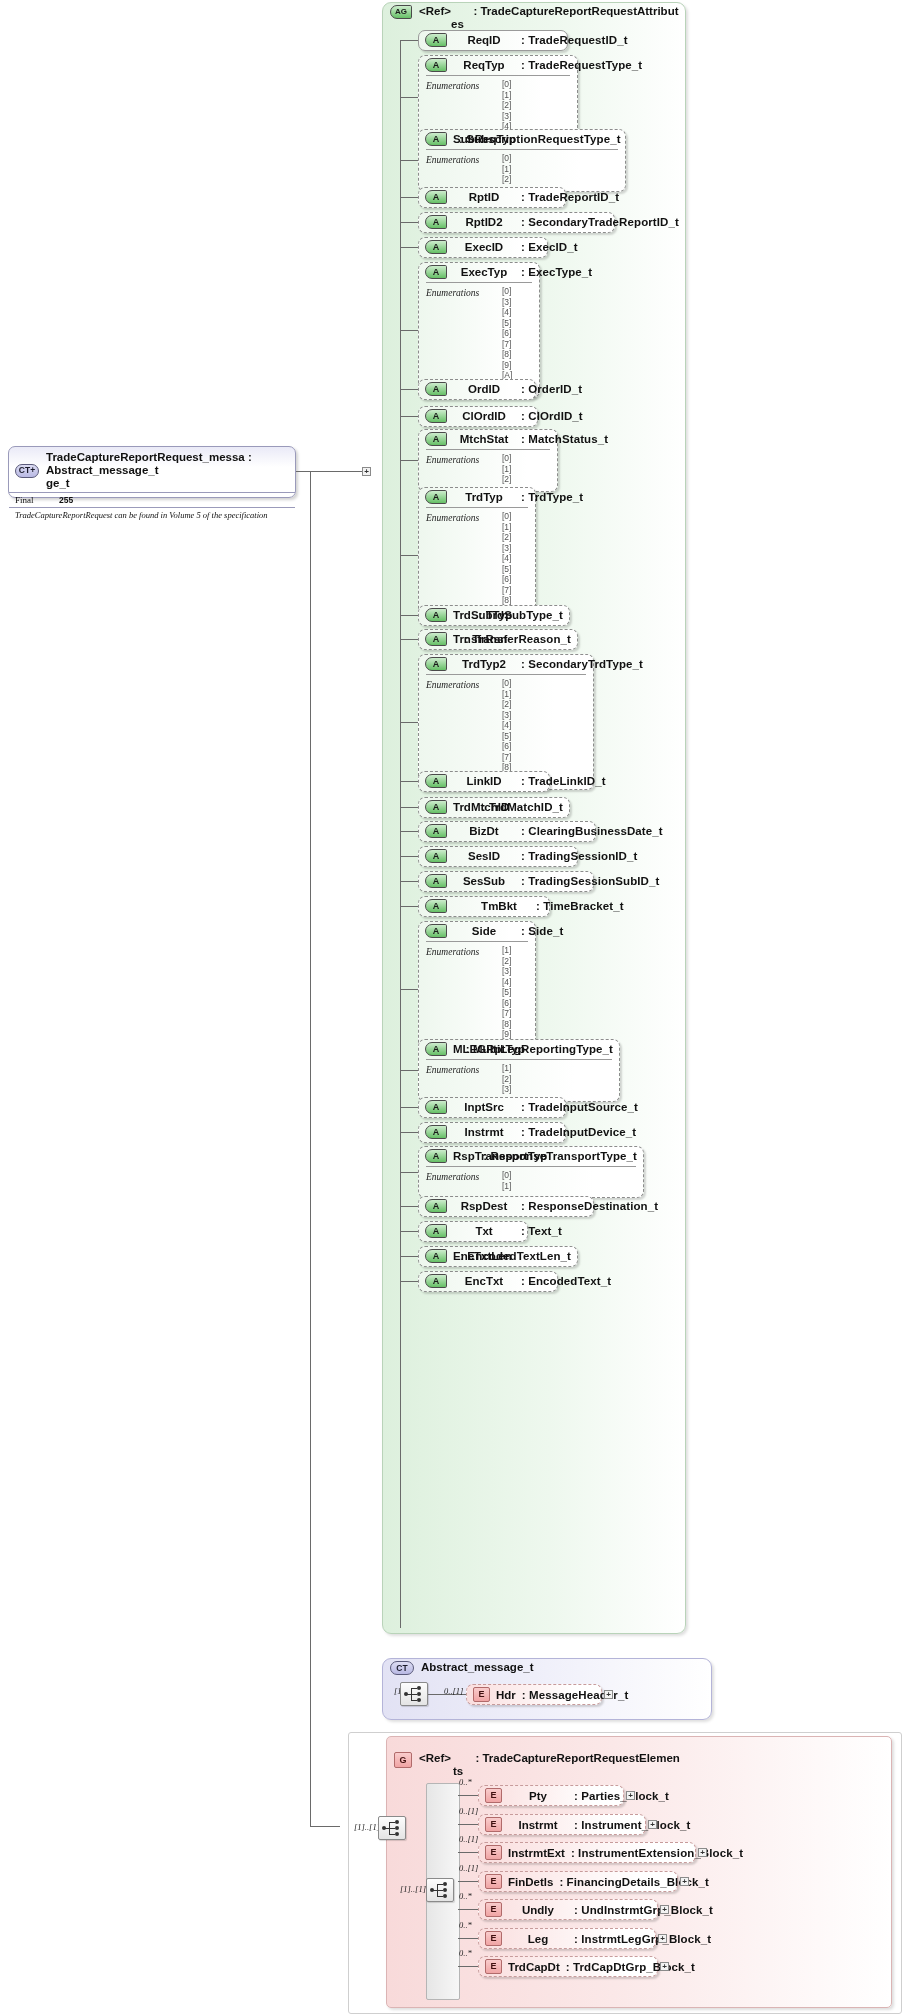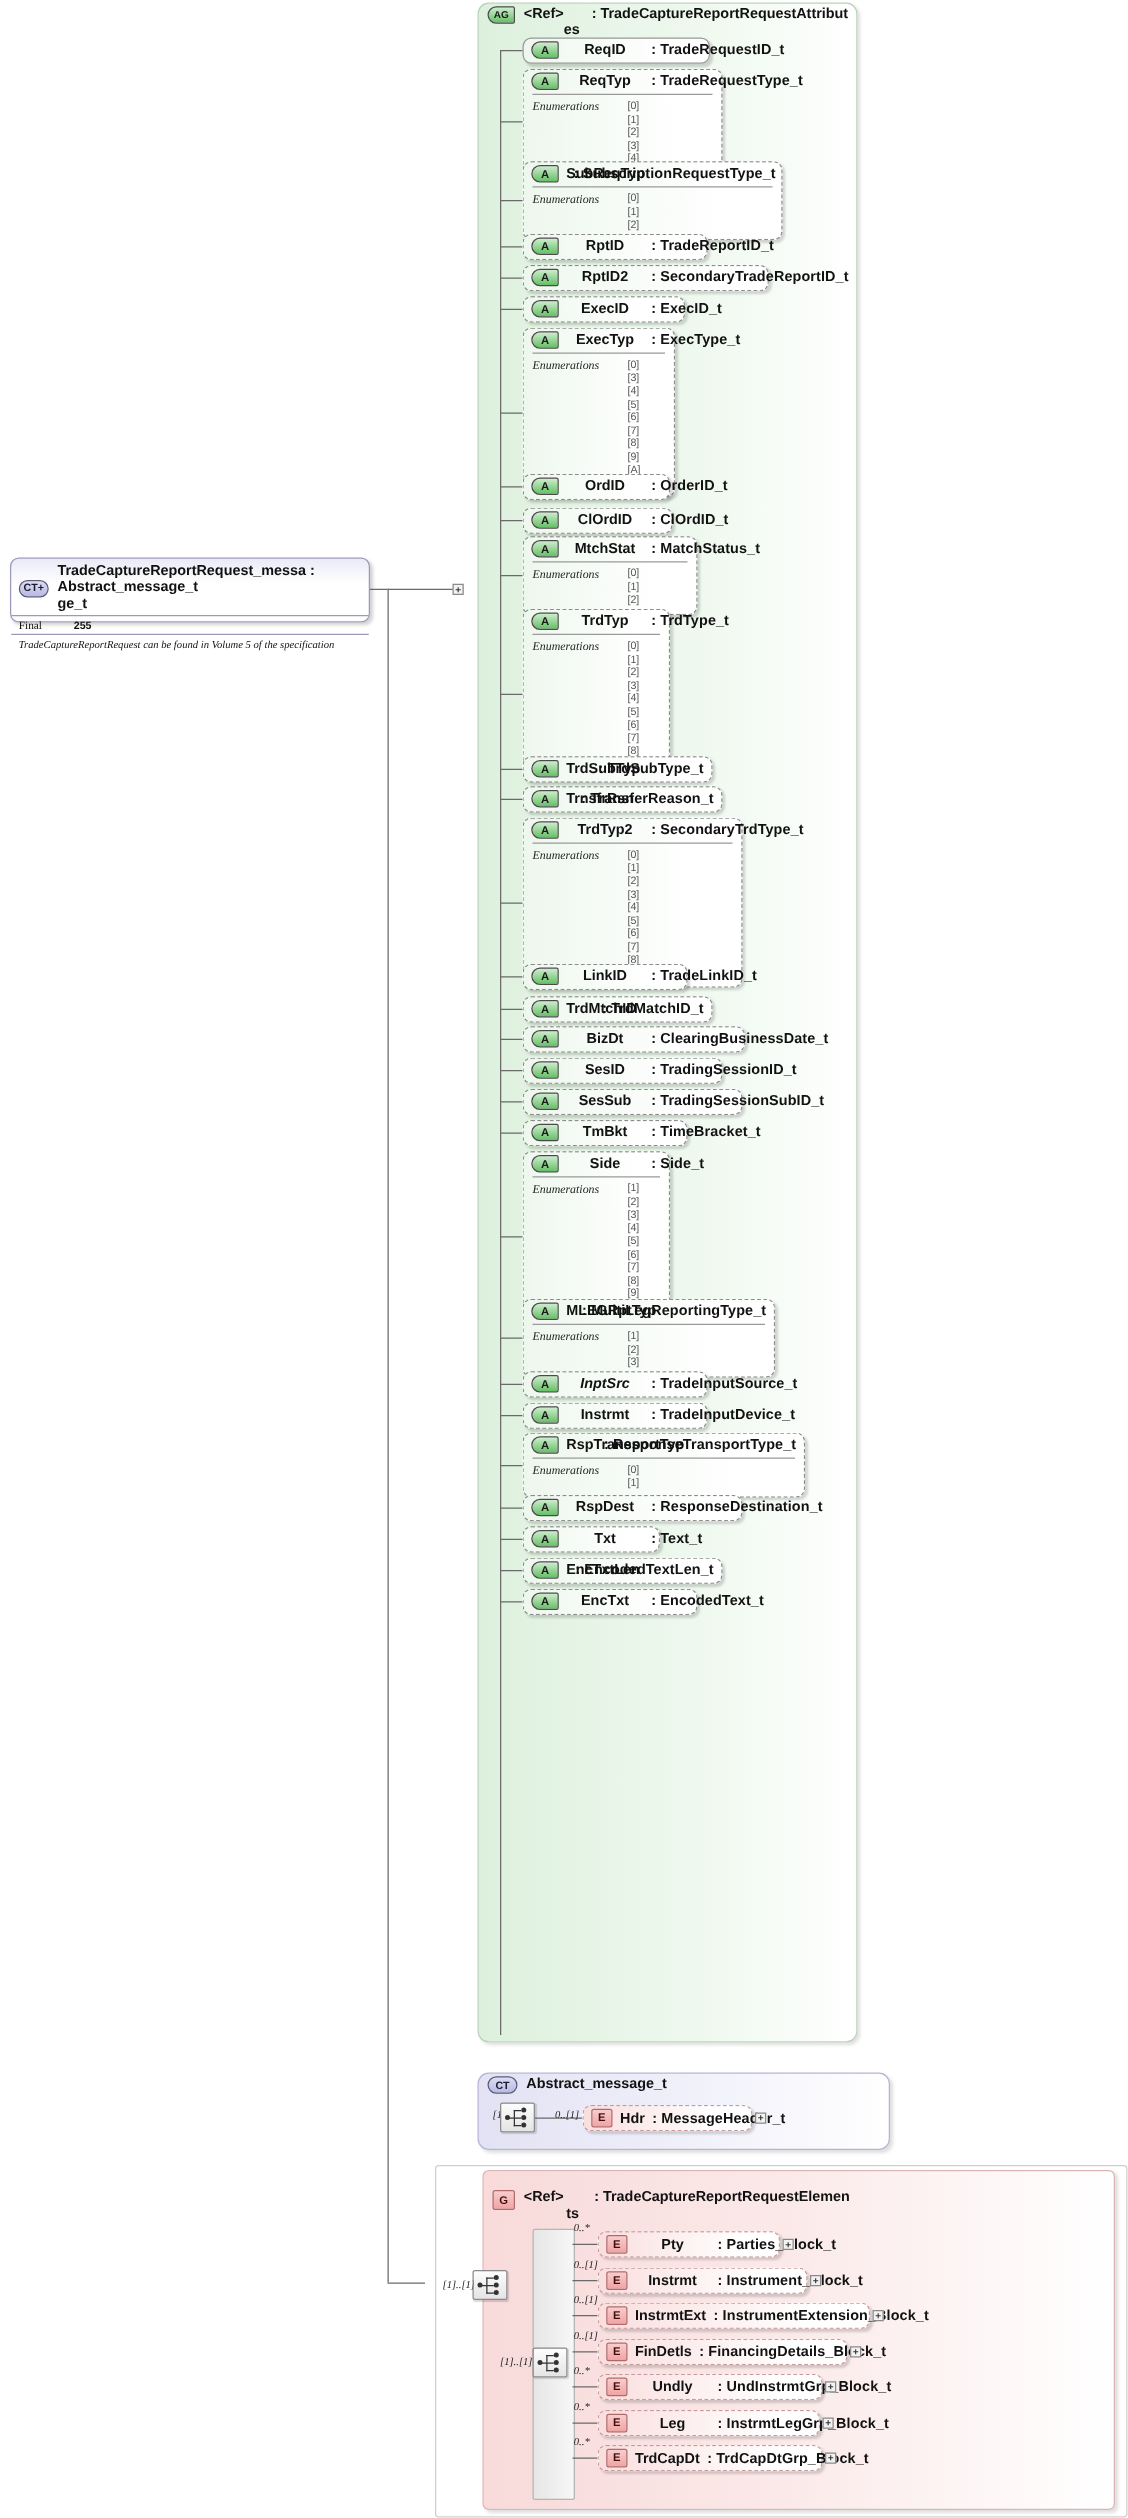--- a/index.html
+++ b/index.html
@@ -400,21 +400,21 @@
         <div class="nrow" style="padding: 2px 6px;">
           <span class="badge b-a">A</span>
           <span class="ncol" style="min-width: 62px;">SesSub</span>
           <span class="ntype">: TradingSessionSubID_t</span>
         </div>
       </div>
       <div class="ln lnh" style="left: 400px; top: 881px; width: 18px;"></div>
       <div class="nbox dashed" style="position: absolute; left: 418px; top: 896px; width: 132px; height: 21px;">
         <div class="nrow" style="padding: 2px 6px;">
           <span class="badge b-a">A</span>
-          <span class="ncol" style="min-width: 62px;">TmBkt</span>
+          <span class="ncol" style="min-width: 62px; margin-left: 15px;">TmBkt</span>
           <span class="ntype">: TimeBracket_t</span>
         </div>
       </div>
       <div class="ln lnh" style="left: 400px; top: 906px; width: 18px;"></div>
       <div class="nbox dashed" style="position: absolute; left: 418px; top: 921px; width: 118px; height: 136px;">
         <div class="nrow" style="padding: 2px 6px;">
           <span class="badge b-a">A</span>
           <span class="ncol" style="min-width: 62px;">Side</span>
           <span class="ntype">: Side_t</span>
         </div>
@@ -449,21 +449,21 @@
             <div>[1]</div>
             <div>[2]</div>
             <div>[3]</div>
           </div>
         </div>
       </div>
       <div class="ln lnh" style="left: 400px; top: 1070px; width: 18px;"></div>
       <div class="nbox dashed" style="position: absolute; left: 418px; top: 1097px; width: 148px; height: 21px;">
         <div class="nrow" style="padding: 2px 6px;">
           <span class="badge b-a">A</span>
-          <span class="ncol" style="min-width: 62px; font-style: italic;">InptSrc</span>
+          <span class="ncol" style="min-width: 62px;">InptSrc</span>
           <span class="ntype">: TradeInputSource_t</span>
         </div>
       </div>
       <div class="ln lnh" style="left: 400px; top: 1107px; width: 18px;"></div>
       <div class="nbox dashed" style="position: absolute; left: 418px; top: 1122px; width: 148px; height: 21px;">
         <div class="nrow" style="padding: 2px 6px;">
           <span class="badge b-a">A</span>
           <span class="ncol" style="min-width: 62px;">Instrmt</span>
           <span class="ntype">: TradeInputDevice_t</span>
         </div>

